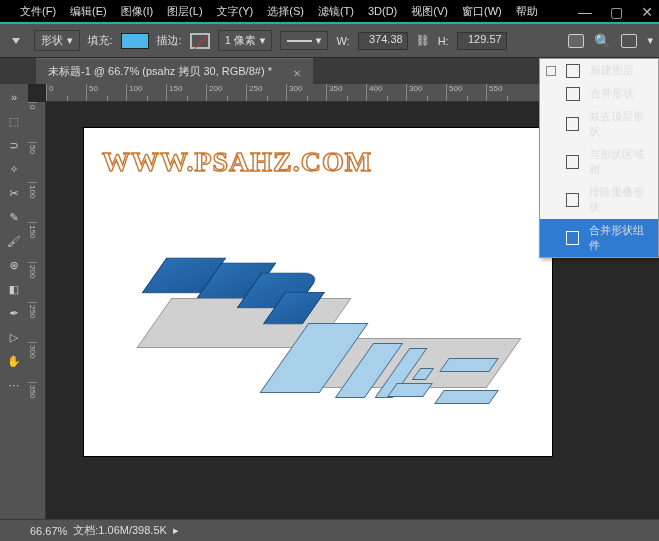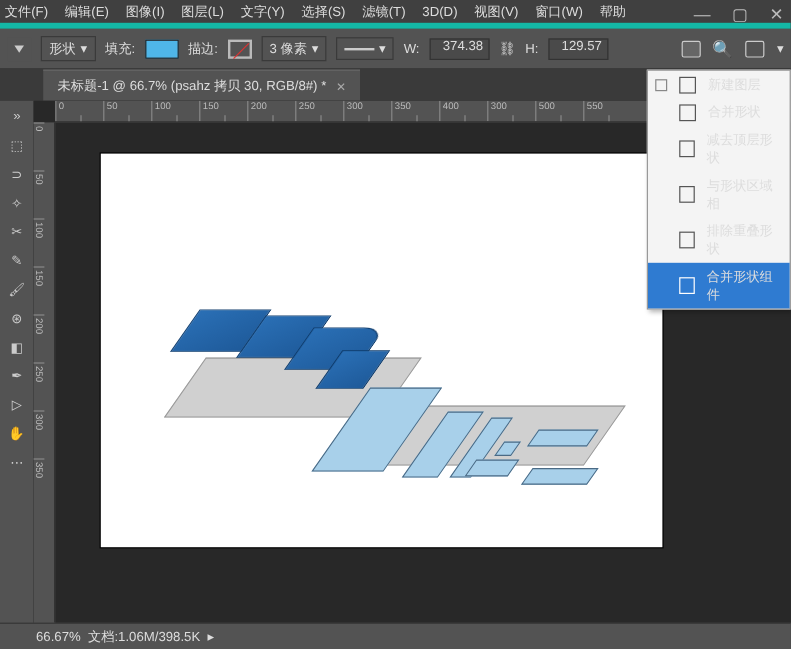--- a/index.html
+++ b/index.html
@@ -1,30 +1,30 @@
 <!DOCTYPE html>
 <html><head>
 <meta charset="utf-8">
 <style>
 *{margin:0;padding:0;box-sizing:border-box;font-family:"Microsoft YaHei",sans-serif;font-size:11px;color:#ddd;user-select:none}
 body{width:659px;height:541px;background:#535353;overflow:hidden;position:relative}
-.menubar{height:24px;background:#404040;display:flex;align-items:center;padding:0 4px;gap:14px;border-bottom:5px solid #14b8a6}
+.menubar{height:24px;background:#000000;display:flex;align-items:center;padding:0 20px;gap:14px;border-bottom:2px solid #14b8a6}
 .menubar span{white-space:nowrap}
 .winctl{position:absolute;right:6px;top:0;display:flex;gap:18px;align-items:center;height:24px}
 .winctl span{font-size:14px;color:#bbb}
 .optbar{height:34px;background:#535353;display:flex;align-items:center;padding:0 6px;gap:8px;border-bottom:1px solid #2b2b2b}
 .iconbtn{width:20px;height:20px;display:flex;align-items:center;justify-content:center;background:#535353;border:1px solid transparent}
 .dd{display:flex;align-items:center;gap:4px;background:#535353;border:1px solid #3a3a3a;padding:2px 6px}
 .swatch{width:28px;height:16px;border:1px solid #222}
 .stroke-sw{width:20px;height:16px;border:2px solid #bbb;background:#535353}
 .numbox{width:50px;height:18px;background:#4a4a4a;border:1px solid #333;padding:0 4px;text-align:right}
 .link{display:inline-block;width:14px;text-align:center}
 .rightopts{margin-left:auto;display:flex;align-items:center;gap:10px}
 .tabrow{height:26px;background:#3a3a3a;display:flex;align-items:flex-end;padding-left:36px}
-.tab{background:#535353;padding:5px 12px;border-top:1px solid #666;display:flex;gap:8px;align-items:flex-end}
+.tab{background:#535353;padding:5px 12px;border-top:1px solid #666;display:flex;gap:21px;align-items:flex-end}
 .tab .x{font-size:10px;color:#aaa}
 .workspace{position:absolute;left:0;top:84px;right:0;bottom:22px;background:#282828;display:flex}
 .toolbox{width:28px;background:#535353;display:flex;flex-direction:column;align-items:center;padding-top:2px;gap:2px}
 .toolbox .t{width:22px;height:22px;display:flex;align-items:center;justify-content:center;color:#ccc}
 .canvasarea{flex:1;position:relative;background:#282828}
 .hruler{position:absolute;left:18px;right:0;top:0;height:18px;background:#535353;border-bottom:1px solid #333;display:flex;overflow:hidden}
 .vruler{position:absolute;left:0;top:18px;bottom:0;width:18px;background:#535353;border-right:1px solid #333}
 .hruler .tick{flex:0 0 40px;height:100%;border-left:1px solid #888;font-size:8px;color:#bbb;padding-left:2px;position:relative}
 .hruler .tick::after{content:"";position:absolute;left:20px;top:12px;width:1px;height:6px;background:#888}
 .vruler .tick{height:40px;border-top:1px solid #888;font-size:8px;color:#bbb;writing-mode:vertical-rl;padding-top:2px}
@@ -74,21 +74,21 @@
       <span>形状</span>
       <span>▾</span>
     </div>
   <span>填充:</span>
   <span class="swatch" style="background:#4fb6e8"></span>
   <span>描边:</span>
   <span class="stroke-sw">
       <span style="position:absolute;width:18px;height:1px;background:#d33;transform:rotate(-45deg);margin:7px 0"></span>
     </span>
   <div class="dd">
-      <span>3 像素</span>
+      <span>1 像素</span>
       <span>▾</span>
     </div>
   <div class="dd" style="width:48px;justify-content:center">
       <span class="smline"></span>
       <span>▾</span>
     </div>
   <span>W:</span>
   <span class="numbox">374.38</span>
   <span class="link">⛓</span>
   <span>H:</span>
@@ -143,20 +143,21 @@
       <div class="tick">0</div>
       <div class="tick">50</div>
       <div class="tick">100</div>
       <div class="tick">150</div>
       <div class="tick">200</div>
       <div class="tick">250</div>
       <div class="tick">300</div>
       <div class="tick">350</div>
     </div>
     <div class="canvas">
+      <div class="watermark">WWW.PSAHZ.COM</div>
       <div class="art">
         <div class="shapegrey" style="left:30px;top:70px;width:180px;height:50px"></div>
         <div class="shapegrey" style="left:180px;top:110px;width:200px;height:50px"></div>
         <div class="shapeflat" style="left:160px;top:95px;width:60px;height:70px"></div>
         <div class="shapeflat" style="left:230px;top:115px;width:30px;height:55px"></div>
         <div class="shapeflat" style="left:268px;top:120px;width:18px;height:50px"></div>
         <div class="shapeflat" style="left:292px;top:140px;width:14px;height:12px"></div>
         <div class="shapeflat" style="left:268px;top:155px;width:36px;height:14px"></div>
         <div class="shapeflat" style="left:320px;top:130px;width:50px;height:14px"></div>
         <div class="shapeflat" style="left:315px;top:162px;width:55px;height:14px"></div>

